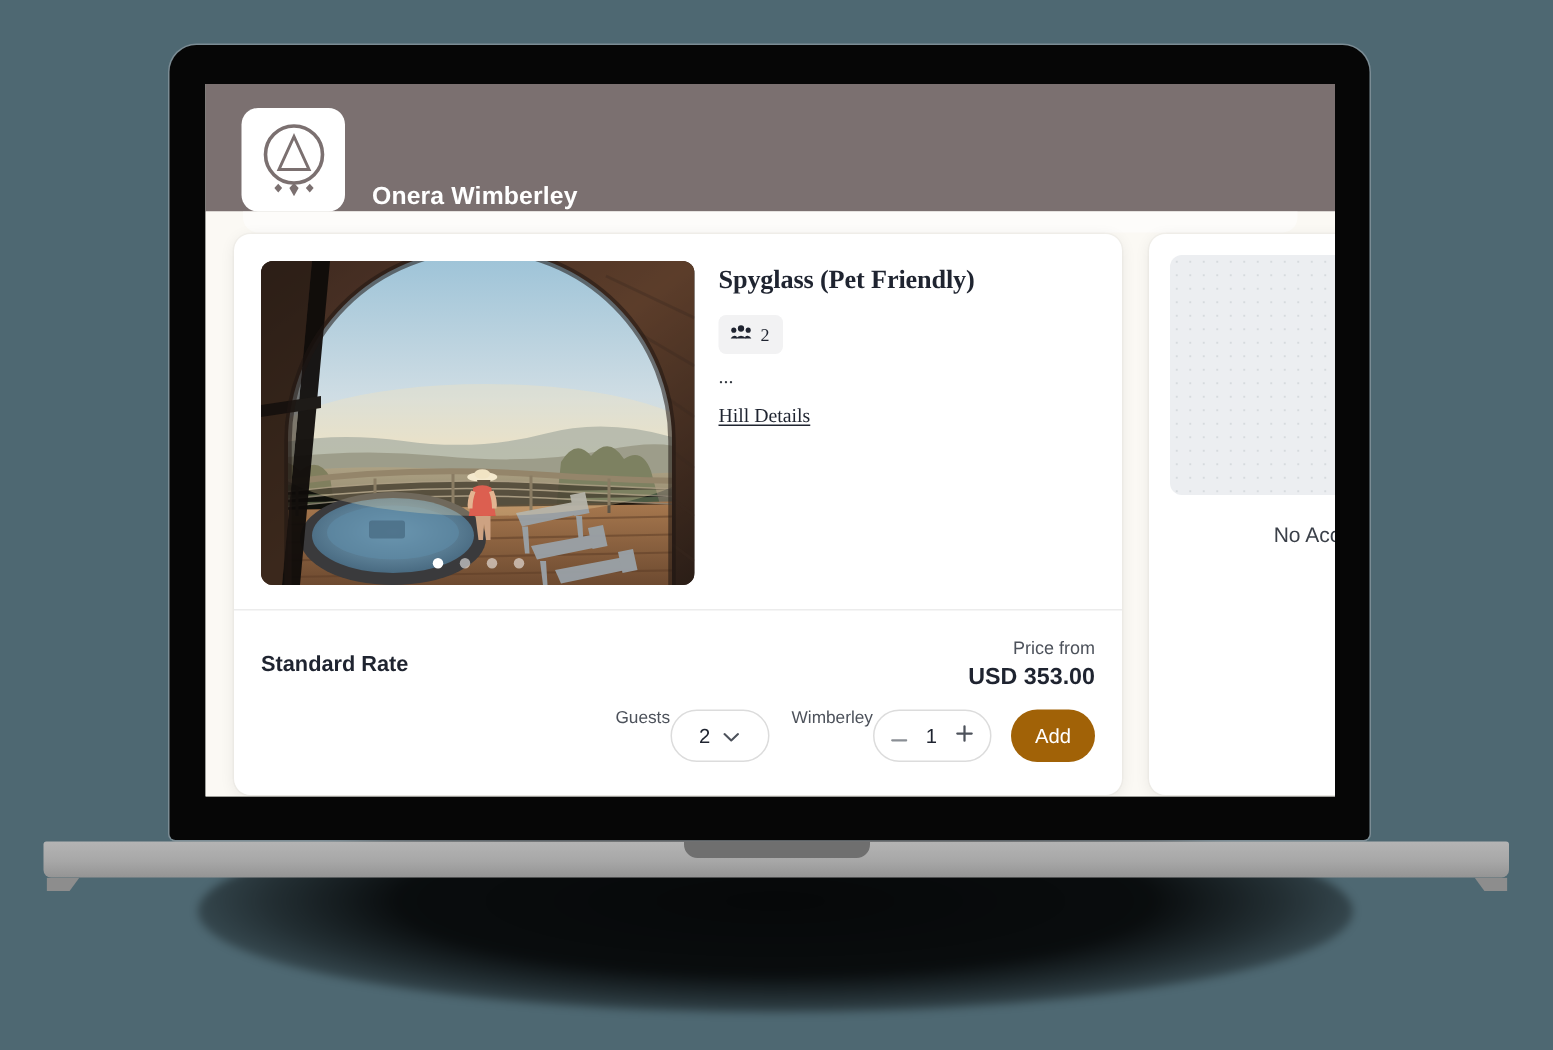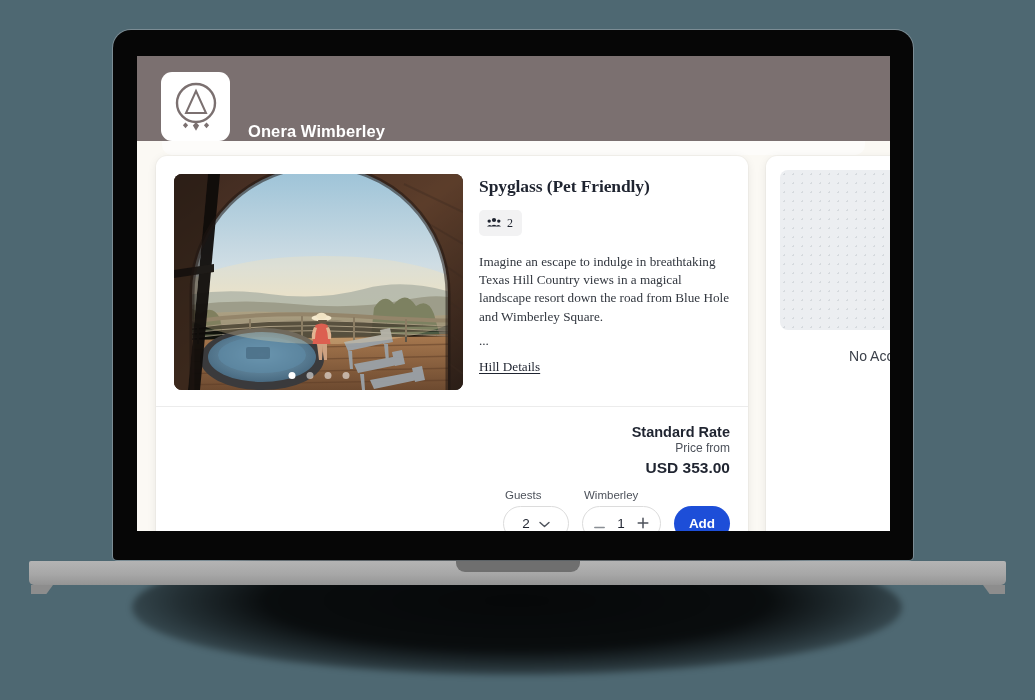--- a/index.html
+++ b/index.html
@@ -316,22 +316,21 @@
   
   .rate-section {
     padding: 17px 18px 22px 18px;
     position: relative;
     min-height: 116px;
   }
 
   .rate-head {
     display: flex;
     justify-content: space-between;
-    align-items: flex-end;
-    flex-direction: column;
+    align-items: center;
   }
   .rate-name {
     font-size: 14.5px;
     font-weight: 700;
     color: #1f2430;
   }
   .price-box { text-align: right; }
   .price-label {
     font-size: 12px;
     color: #4d525b;
@@ -346,21 +345,21 @@
   }
 
   .controls {
     display: flex;
     align-items: flex-end;
     justify-content: flex-end;
     gap: 13px;
     margin-top: 12px;
   }
 
-  .field-group { display: flex; flex-direction: column; }
+  .field-group { display: flex; flex-direction: row; }
   .field-label {
     font-size: 11.5px;
     color: #4d525b;
     margin-bottom: 5px;
     padding-left: 2px;
   }
 
   .guests-select {
     display: flex;
     align-items: center;
@@ -398,27 +397,27 @@
     font-family: inherit;
     display: flex;
     align-items: center;
   }
   .qty-val { font-size: 13.5px; color: #1f2430; }
 
   .add-btn {
     width: 56px;
     height: 35px;
     border-radius: 19px;
-    background: #1d4ed8;
+    background: #a16207;
     color: #ffffff;
     border: 0;
     cursor: pointer;
     font-family: inherit;
     font-size: 13.5px;
-    font-weight: 700;
+    font-weight: 400;
   }
 
   
   .room-card-secondary {
     width: 230px;
     flex: 0 0 auto;
     background: #ffffff;
     border-radius: 11px;
     box-shadow: 0 2px 10px rgba(20,20,20,0.08), 0 0 0 1px rgba(0,0,0,0.025);
     padding: 14px;
@@ -615,21 +614,20 @@
                     <path d="M3.4 9.6 q3.6 -3.6 7.2 0 Z" fill="#1f2430"></path>
                     <circle cx="2.2" cy="4.1" r="1.7" fill="#1f2430"></circle>
                     <path d="M0 9.6 q2.2 -2.9 4.4 -0.9 L4 9.6 Z" fill="#1f2430"></path>
                     <circle cx="11.8" cy="4.1" r="1.7" fill="#1f2430"></circle>
                     <path d="M14 9.6 q-2.2 -2.9 -4.4 -0.9 L10 9.6 Z" fill="#1f2430"></path>
                   </svg>
                 </span>
                 <span class="occupancy-count">2</span>
               </div>
 
-              <div class="room-desc">Imagine an escape to indulge in breathtaking Texas Hill Country views in a magical landscape resort down the road from Blue Hole and Wimberley Square.</div>
               <div class="room-ellipsis">...</div>
 
               <span class="view-details">Hill Details</span>
             </div>
           </div>
 
           <div class="card-divider"></div>
 
           <div class="rate-section">
             <div class="rate-head">

